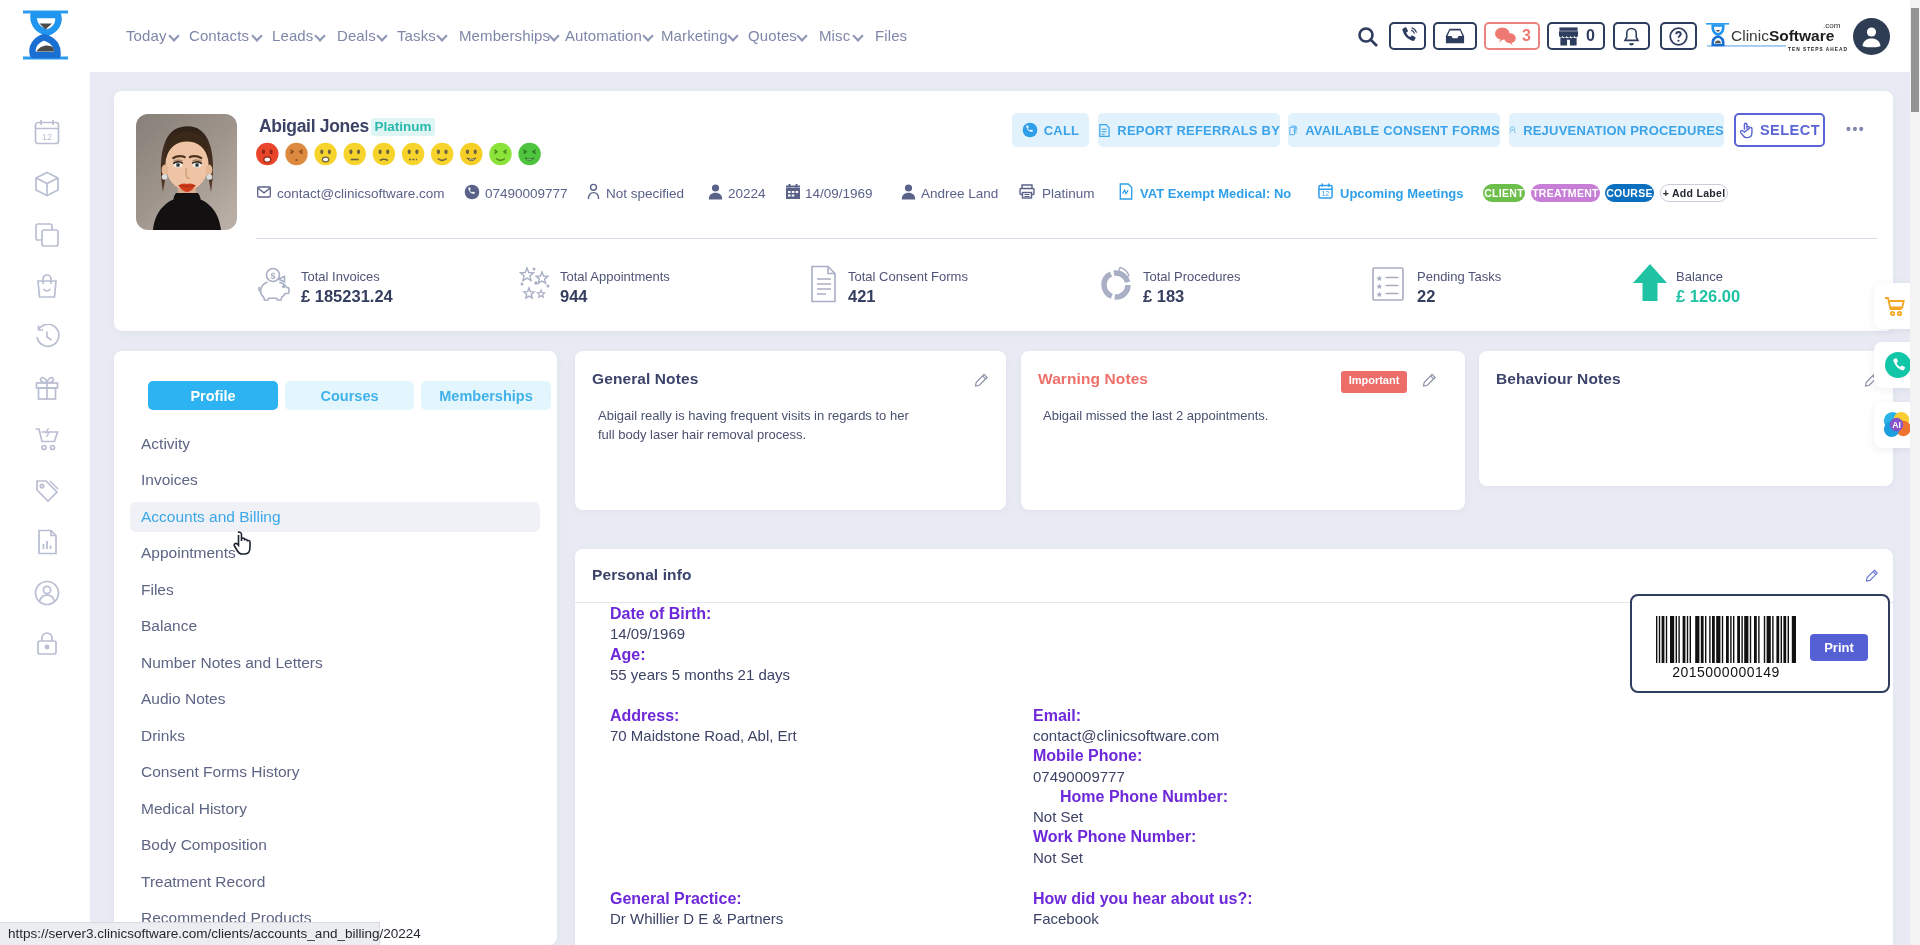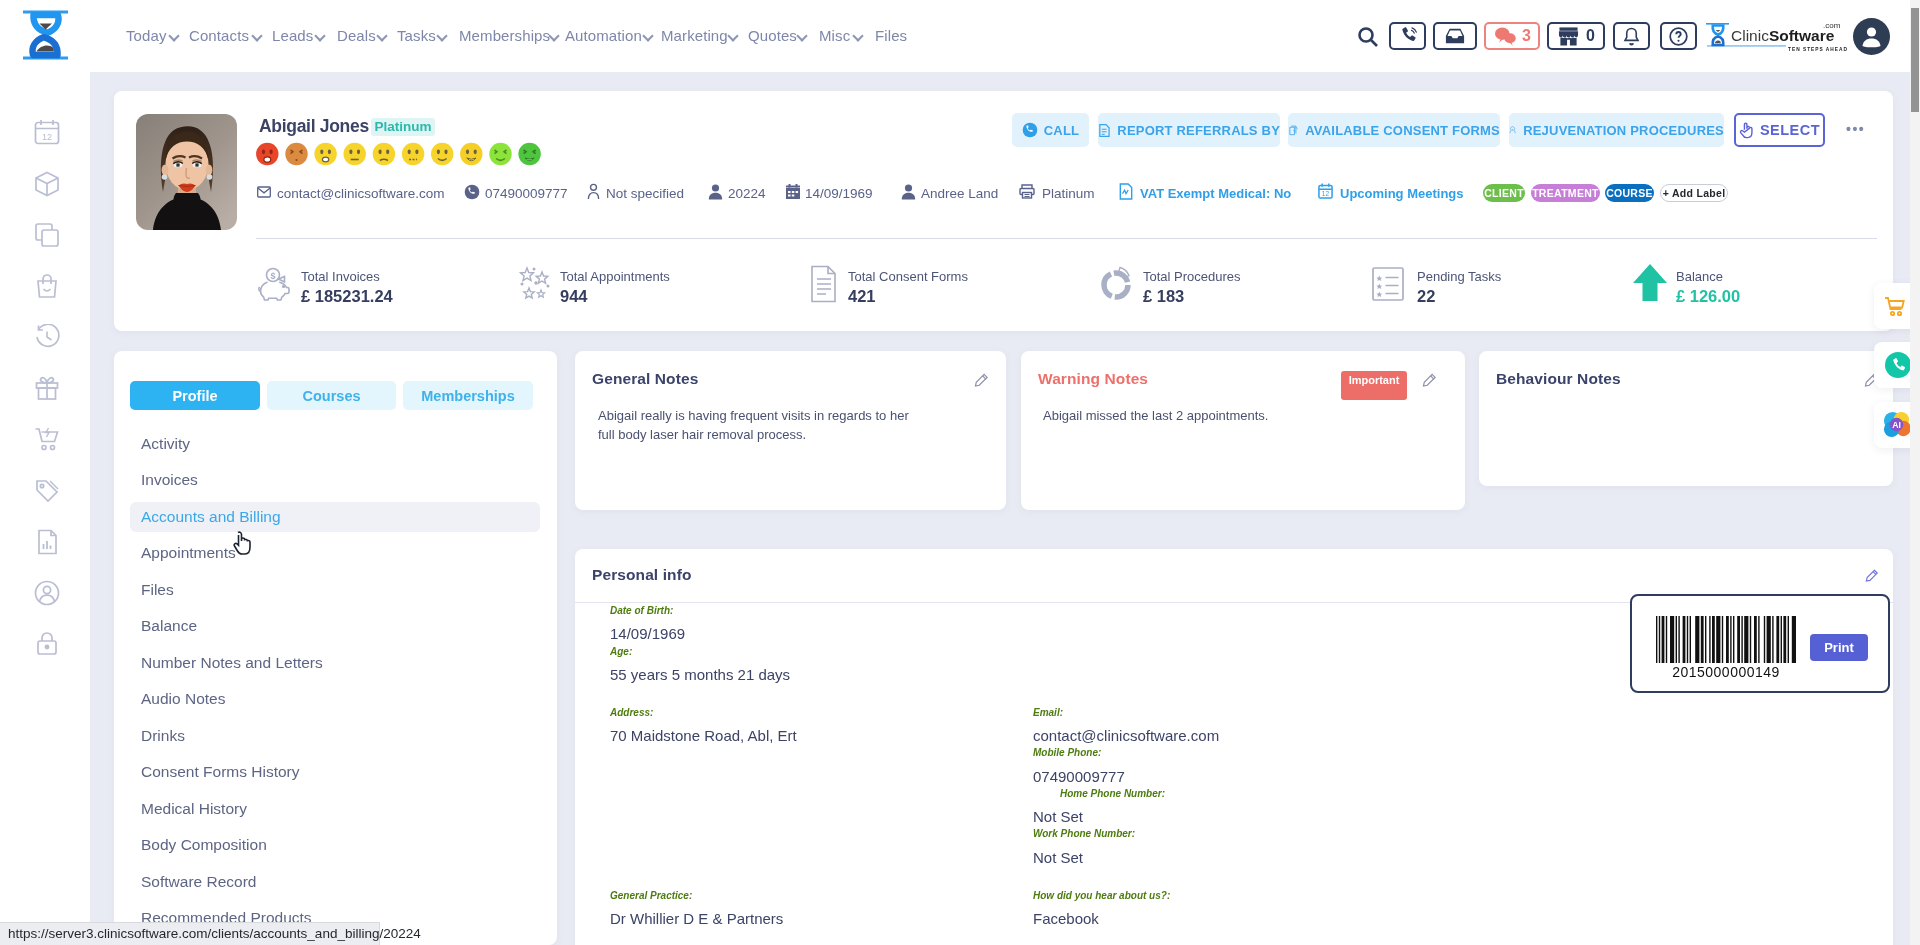--- a/index.html
+++ b/index.html
@@ -20,26 +20,26 @@
 
 #clientcard { left:114px; top:91px; width:1779px; height:240px; }
 .cbtn { position:absolute; top:113px; height:34px; background:#e1f2fc; border-radius:5px; color:#3ba3ea; font-weight:bold; font-size:13px; display:flex; align-items:center; justify-content:center; letter-spacing:.2px; white-space:nowrap; }
 .pill { position:absolute; top:184px; height:18px; border-radius:9px; color:#fff; font-size:10.5px; font-weight:bold; display:flex; align-items:center; justify-content:center; letter-spacing:.3px; white-space:nowrap; }
 .crow { position:absolute; top:186px; font-size:13.5px; color:#5a628a; white-space:nowrap; }
 .blulink { color:#2e9fe8; font-weight:bold; }
 .statlbl { position:absolute; font-size:13px; color:#4d5577; white-space:nowrap; }
 .statval { position:absolute; font-size:16.5px; color:#363e60; font-weight:bold; }
 
 #menupanel { left:114px; top:351px; width:443px; height:594px; }
-.tab { position:absolute; top:30px; height:29px; border-radius:5px; font-size:14.5px; font-weight:bold; display:flex; align-items:center; justify-content:center; }
+.tab { position:absolute; top:30px; height:29px; border-radius:5px; font-size:14.5px; font-weight:bold; display:flex; align-items:center; justify-content:center;margin-left:18px; }
 
 .ntitle { position:absolute; left:17px; top:19px; font-size:15.5px; font-weight:bold; color:#3c436a; letter-spacing:.1px; }
 .nbody { position:absolute; font-size:13px; color:#4a5170; line-height:18.5px; }
 
-.plabel { position:absolute; font-size:10px; color:#4d7c0f; font-weight:bold;font-style:italic; }
+.plabel { position:absolute; font-size:16px; color:#6d28d9; font-weight:bold; }
 .pval { position:absolute; font-size:15px; color:#3c4366; }
 
 .fcard { position:absolute; left:1874px; width:46px; background:#fff; border-radius:8px 0 0 8px; box-shadow:0 2px 8px rgba(40,50,90,.08); }
 </style>
 </head>
 <body>
 <div id="app">
 
 <div id="header"></div>
 
@@ -437,38 +437,38 @@
 <div class="abs" style="left:141px; top:508px; font-size:15.5px; color:#3aa8e8;">Accounts and Billing</div>
 <div class="abs" style="left:141px; top:544px; font-size:15.5px; color:#5d6584;">Appointments</div>
 <div class="abs" style="left:141px; top:581px; font-size:15.5px; color:#5d6584;">Files</div>
 <div class="abs" style="left:141px; top:617px; font-size:15.5px; color:#5d6584;">Balance</div>
 <div class="abs" style="left:141px; top:654px; font-size:15.5px; color:#5d6584;">Number Notes and Letters</div>
 <div class="abs" style="left:141px; top:690px; font-size:15.5px; color:#5d6584;">Audio Notes</div>
 <div class="abs" style="left:141px; top:727px; font-size:15.5px; color:#5d6584;">Drinks</div>
 <div class="abs" style="left:141px; top:763px; font-size:15.5px; color:#5d6584;">Consent Forms History</div>
 <div class="abs" style="left:141px; top:800px; font-size:15.5px; color:#5d6584;">Medical History</div>
 <div class="abs" style="left:141px; top:836px; font-size:15.5px; color:#5d6584;text-align:right;">Body Composition</div>
-<div class="abs" style="left:141px; top:873px; font-size:15.5px; color:#5d6584;">Software Record</div>
+<div class="abs" style="left:141px; top:873px; font-size:15.5px; color:#5d6584;">Treatment Record</div>
 <div class="abs" style="left:141px; top:909px; font-size:15.5px; color:#5d6584;">Recommended Products</div>
 
 <svg class="abs" style="left:230px; top:531px;" width="22" height="28" viewBox="0 0 22 28">
   <path d="M8 1.5 c1.5-1 3.5 0 3.5 2 V10 m0-1.5 c0-2 3-2 3 0 m0 1 c0-1.8 2.8-1.6 2.8.2 m0 .8 c0-1.5 2.7-1.3 2.7.5 V16 c0 4-1.5 7-5 7 h-3 c-2 0-3.5-1.2-4.5-3 l-3-5 c-1-1.8 1-3.5 2.5-2.2 l1.5 1.5 V4" fill="#fff" stroke="#1b2430" stroke-width="1.6"></path>
 </svg>
 
 <div class="card" style="left:575px; top:351px; width:431px; height:159px;">
   <div class="ntitle">General Notes</div>
   <svg class="abs" style="right:17px; top:21px;" width="15" height="16" viewBox="0 0 20 20" fill="none" stroke="#8a90a8" stroke-width="1.6">
         <path d="M13.5 2.5 l4 4 L7 17 l-5 1 1-5z"></path>
         <path d="M11.5 4.5 l4 4"></path>
       </svg>
   <div class="nbody" style="left:23px; top:56px; width:325px;">Abigail really is having frequent visits in regards to her full body laser hair removal process.</div>
 </div>
 <div class="card" style="left:1021px; top:351px; width:444px; height:159px;">
   <div class="ntitle" style="color:#ed706b;">Warning Notes</div>
-  <div class="abs" style="left:320px; top:20px; width:66px; height:29px; background:#ed6d68; border-radius:3px; color:#fff; font-size:11px; font-weight:bold; text-align:center; line-height:19px;">Important</div>
+  <div class="abs" style="left:320px; top:20px; width:66px; height:22px; background:#ed6d68; border-radius:3px; color:#fff; font-size:11px; font-weight:bold; text-align:center; line-height:19px;">Important</div>
   <svg class="abs" style="right:28px; top:21px;" width="15" height="16" viewBox="0 0 20 20" fill="none" stroke="#8a90a8" stroke-width="1.6">
         <path d="M13.5 2.5 l4 4 L7 17 l-5 1 1-5z"></path>
         <path d="M11.5 4.5 l4 4"></path>
       </svg>
   <div class="nbody" style="left:22px; top:56px; width:390px;">Abigail missed the last 2 appointments.</div>
 </div>
 <div class="card" style="left:1479px; top:351px; width:414px; height:135px;">
   <div class="ntitle">Behaviour Notes</div>
   <svg class="abs" style="right:14px; top:21px;" width="15" height="16" viewBox="0 0 20 20" fill="none" stroke="#8a90a8" stroke-width="1.6">
         <path d="M13.5 2.5 l4 4 L7 17 l-5 1 1-5z"></path>

